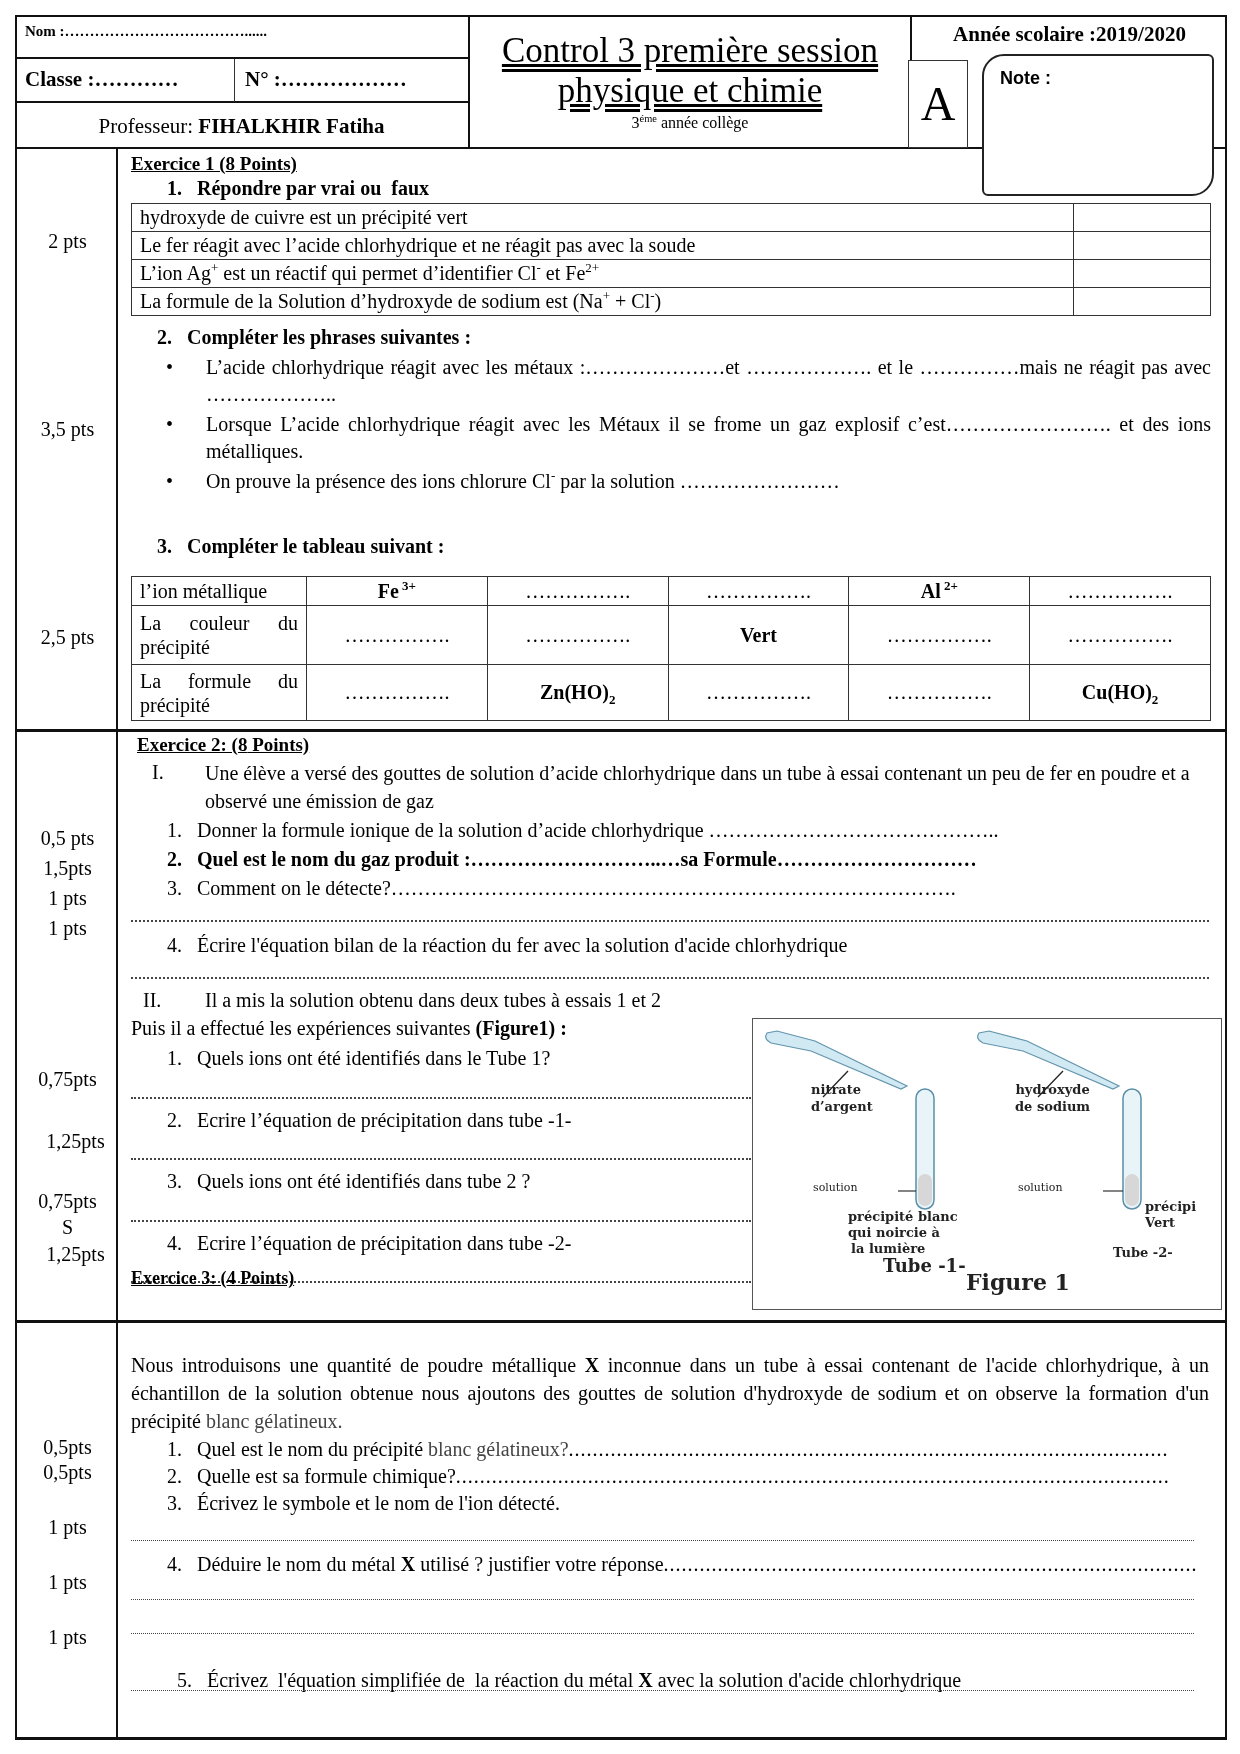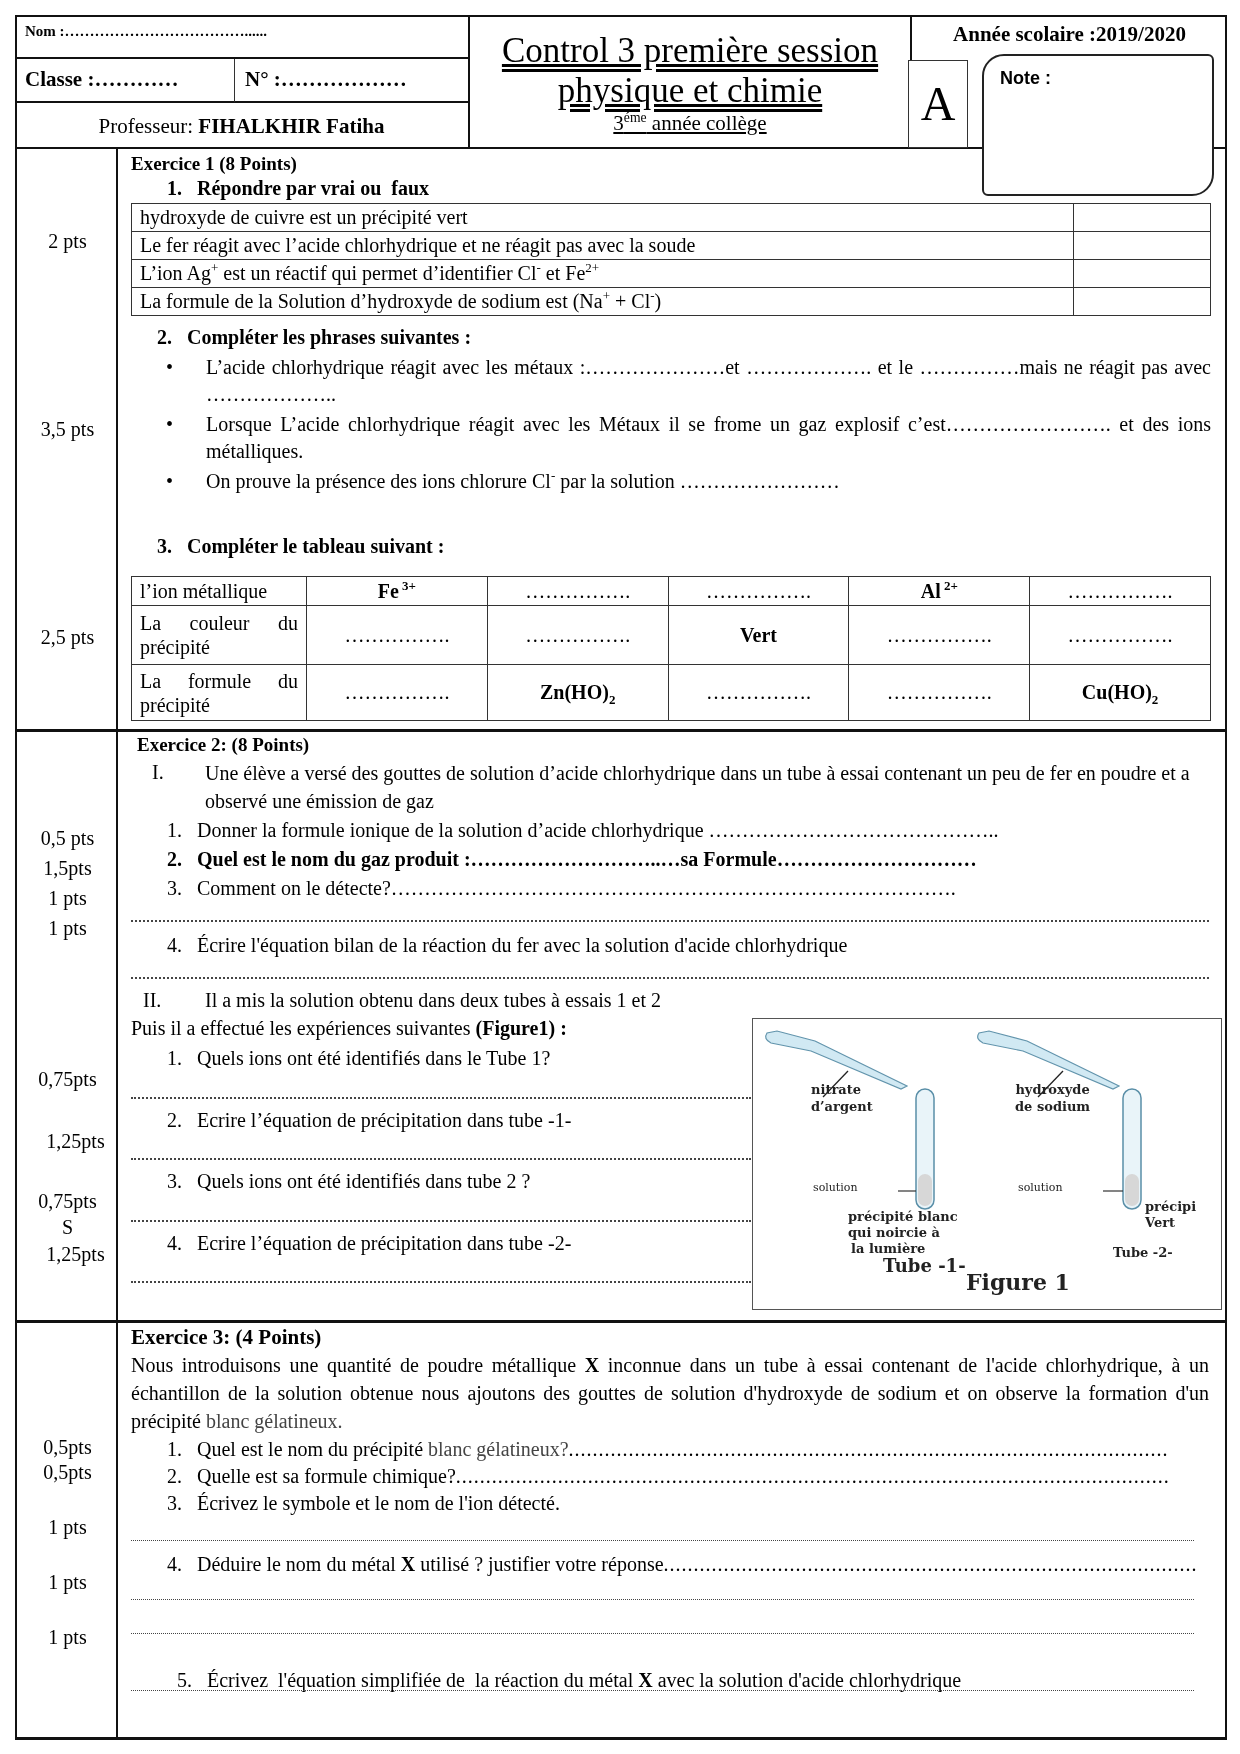--- a/index.html
+++ b/index.html
@@ -1,20 +1,20 @@
 <!DOCTYPE html>
 <html><head>
 <meta charset="utf-8">
 <style>
   html,body{margin:0;padding:0;background:#fff;}
   body{width:1240px;height:1754px;position:relative;font-family:"Liberation Serif","DejaVu Serif",serif;color:#000;overflow:hidden;}
   .abs{position:absolute;box-sizing:border-box;}
   .hb{border:2px solid #111;}
   .b{font-weight:bold;}
-  .u{text-align:right;}
+  .u{text-decoration:underline;text-align:right;}
   sup{font-size:0.65em;line-height:0;}
   sub{font-size:0.65em;line-height:0;}
   .txt{font-size:20px;line-height:26px;}
   table{border-collapse:collapse;}
   .vf td{border:1.5px solid #333;font-size:20px;height:27px;padding:0 8px;}
   .ions td{border:1.5px solid #333;font-size:20px;text-align:center;padding:0 4px;}
   .ions td.lbl{text-align:justify;text-align-last:justify;padding:0 8px;line-height:24px;width:158px;font-family:Liberation Serif, serif;}
   .dots{letter-spacing:1px;}
   ul.bul{margin:0;padding:0;list-style:none;}
   ul.bul li{position:relative;padding-left:75px;}
@@ -37,21 +37,21 @@
   <span class="b">N° :</span><span class="b">………………</span>
 </div>
 <div class="abs" style="left:15px;top:103px;width:455px;height:46px;border-right:2px solid #111;font-size:21px;text-align:center;padding-top:11px;">
   <span>Professeur:</span>
   <span class="b">FIHALKHIR Fatiha</span>
 </div>
 
 <div class="abs" style="left:470px;top:15px;width:440px;height:134px;text-align:center;">
   <div style="font-size:35px;line-height:40px;margin-top:16px;text-decoration:underline double;">Control 3 première session</div>
   <div style="font-size:35px;line-height:40px;text-decoration:underline double;">physique et chimie</div>
-  <div style="font-size:21px;line-height:24px;text-decoration:underline;">
+  <div style="font-size:16px;line-height:24px;">
     <span>3</span><sup>éme</sup><span> année collège</span>
   </div>
 </div>
 
 <div class="abs" style="left:910px;top:15px;width:317px;height:46px;border-left:2px solid #111;font-size:21px;font-weight:bold;text-align:center;padding-top:7px;">Année scolaire :2019/2020</div>
 <div class="abs" style="left:908px;top:60px;width:60px;height:88px;border:1.5px solid #333;font-size:48px;text-align:center;line-height:86px;">A</div>
 <div class="abs" style="left:982px;top:54px;width:232px;height:142px;border:2px solid #222;border-radius:22px 6px 22px 6px;background:#fff;padding:12px 16px;font-family:'Liberation Sans',sans-serif;font-weight:bold;font-size:18px;">
   <span>Note :</span>
 </div>
 
@@ -210,21 +210,21 @@
   <div class="abs" style="left:360px;top:226px;font-size:13px;">Tube -2-</div>
   <div class="abs" style="left:213px;top:250px;font-size:22px;text-align:right;">Figure 1</div>
 </div>
 
 <div class="abs pts" style="left:10px;top:1436px;">0,5pts</div>
 <div class="abs pts" style="left:10px;top:1461px;">0,5pts</div>
 <div class="abs pts" style="left:10px;top:1516px;">1 pts</div>
 <div class="abs pts" style="left:10px;top:1571px;">1 pts</div>
 <div class="abs pts" style="left:10px;top:1626px;">1 pts</div>
 
-<div class="abs b" style="left:131px;top:1326px;font-size:21px;line-height:22px;">
+<div class="abs b" style="left:131px;top:1267px;font-size:18px;line-height:22px;">
   <span class="u">Exercice 3: (</span><span class="u">4</span><span class="u"> Points)</span>
 </div>
 <div class="abs txt" style="left:131px;top:1351px;width:1078px;line-height:28px;text-align:justify;">
   <span>Nous introduisons une quantité de poudre métallique </span><b>X</b><span> inconnue dans un tube à essai contenant  de l'acide chlorhydrique, à un échantillon de  la solution obtenue nous ajoutons des gouttes de solution d'hydroxyde de sodium et on observe  la formation d'un précipité </span><span style="color:#444;">blanc gélatineux.</span>
 </div>
 
 <div class="abs txt" style="left:167px;top:1436px;width:1042px;white-space:nowrap;overflow:hidden;">
   <span style="white-space:pre;">1.   Quel est le nom du précipité </span><span style="color:#444;">blanc gélatineux?</span><span class="dots">....................................................................................................</span>
 </div>
 <div class="abs txt" style="left:167px;top:1463px;width:1035px;white-space:nowrap;overflow:hidden;">

